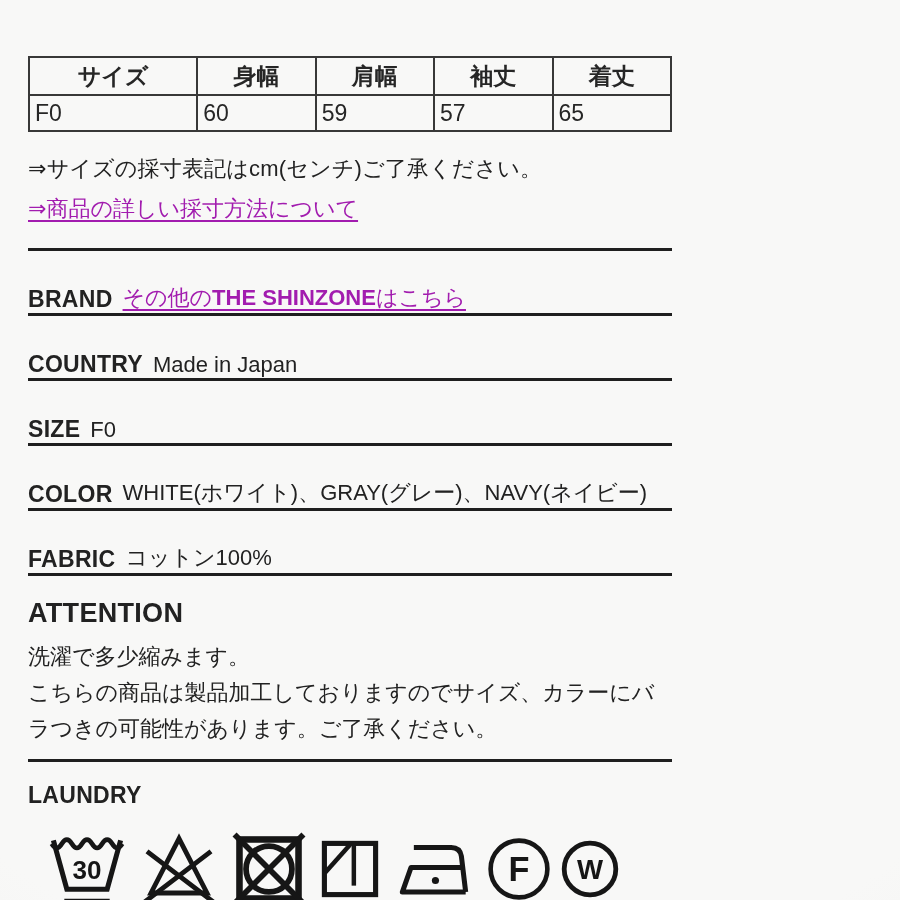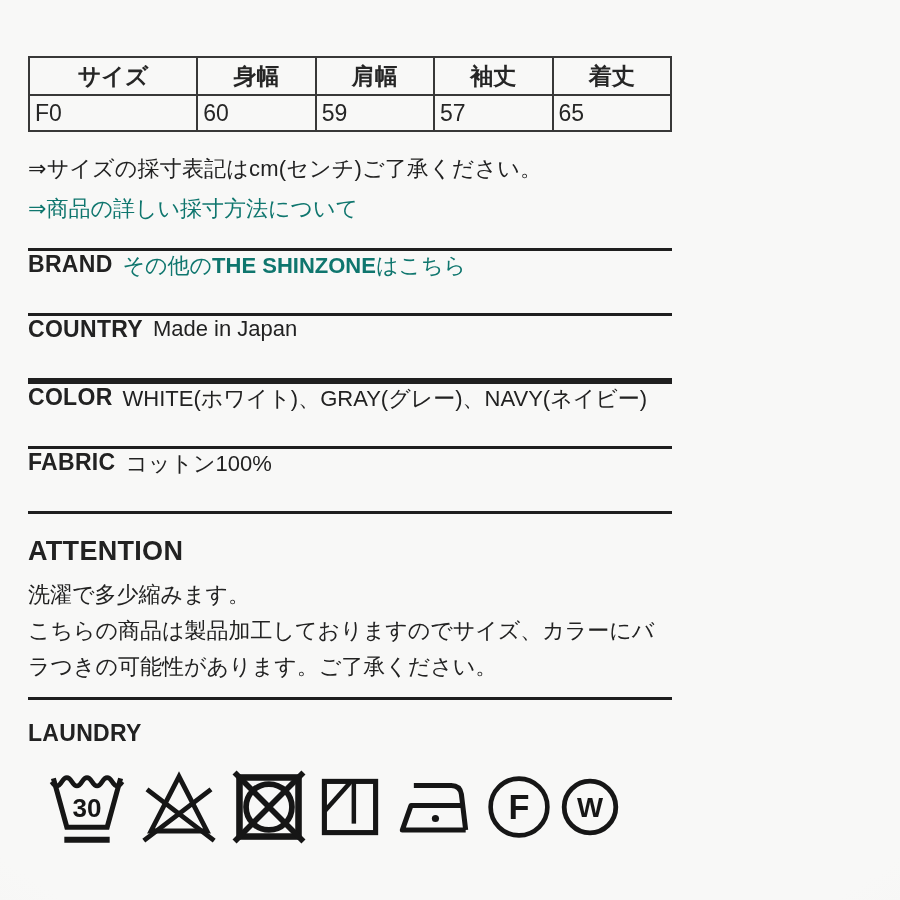--- a/index.html
+++ b/index.html
@@ -15,29 +15,29 @@
 
   
   table.size-table { width:100%; border-collapse:collapse; font-size:23px; color:#262626; }
   table.size-table th, table.size-table td { border:2px solid #383838; }
   table.size-table th { height:38px; font-weight:bold; text-align:center; }
   table.size-table td { height:36px; text-align:left; padding-left:5px; font-weight:normal; }
 
   
   .unit-note { margin:22px 0 0; font-size:22px; letter-spacing:.2px; }
   .link-line { margin:10px 0 0; font-size:22px; }
-  a.link { color:#0f766e; text-underline-offset:4px; cursor:pointer; }
+  a.link { color:#a21caf; text-decoration:underline; text-underline-offset:4px; cursor:pointer; }
   a.link .bold { font-weight:bold; }
 
   
   .rule { border:none; height:3px; background:#1f1f1f; }
   .rule.first { margin-top:24px; }
 
   
-  .spec-row { height:62px; display:flex; align-items:flex-start; gap:10px; font-size:22px; white-space:nowrap; }
+  .spec-row { height:62px; display:flex; align-items:flex-end; gap:10px; font-size:22px; white-space:nowrap; }
   .spec-label { font-weight:bold; font-size:23px; letter-spacing:.3px; }
 
   
   .attention-block { padding:14px 0 12px; }
   .attention-label { font-size:27px; font-weight:bold; margin-top:8px; letter-spacing:.3px; }
   .attention-text { margin-top:10px; font-size:22px; line-height:36px; }
   .attention-text p { margin:0; }
 
   
   .laundry-label { margin-top:20px; font-size:23px; font-weight:bold; letter-spacing:.3px; }
@@ -94,20 +94,24 @@
 
   <hr class="rule">
 
   <div class="spec-row">
     <span class="spec-label">COUNTRY</span>
     <span>Made in Japan</span>
   </div>
 
   <hr class="rule">
 
+  <div class="spec-row">
+    <span class="spec-label">SIZE</span>
+    <span>F0</span>
+  </div>
 
   <hr class="rule">
 
   <div class="spec-row">
     <span class="spec-label">COLOR</span>
     <span>WHITE(ホワイト)、GRAY(グレー)、NAVY(ネイビー)</span>
   </div>
 
   <hr class="rule">
 

